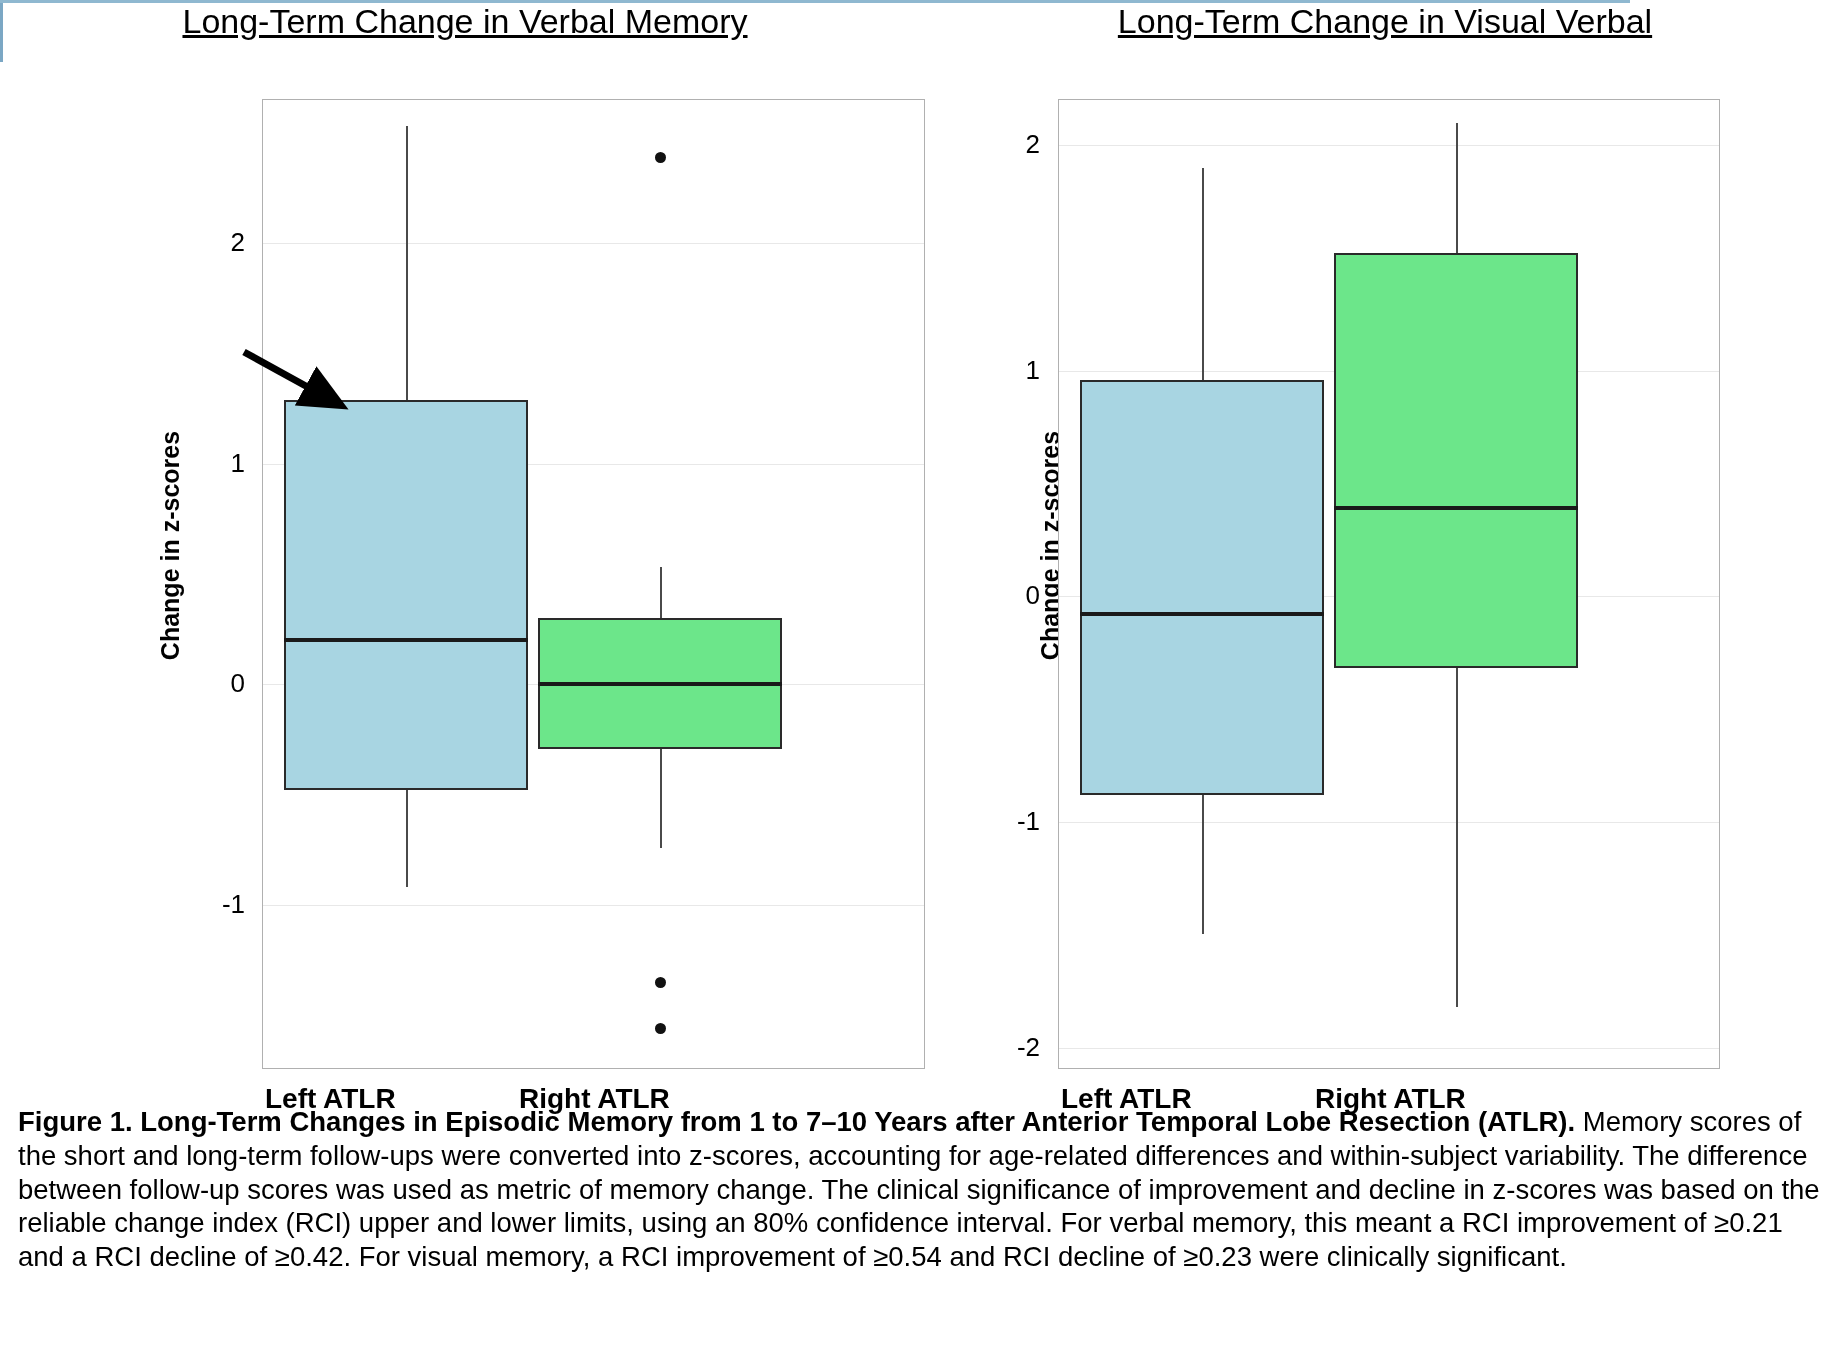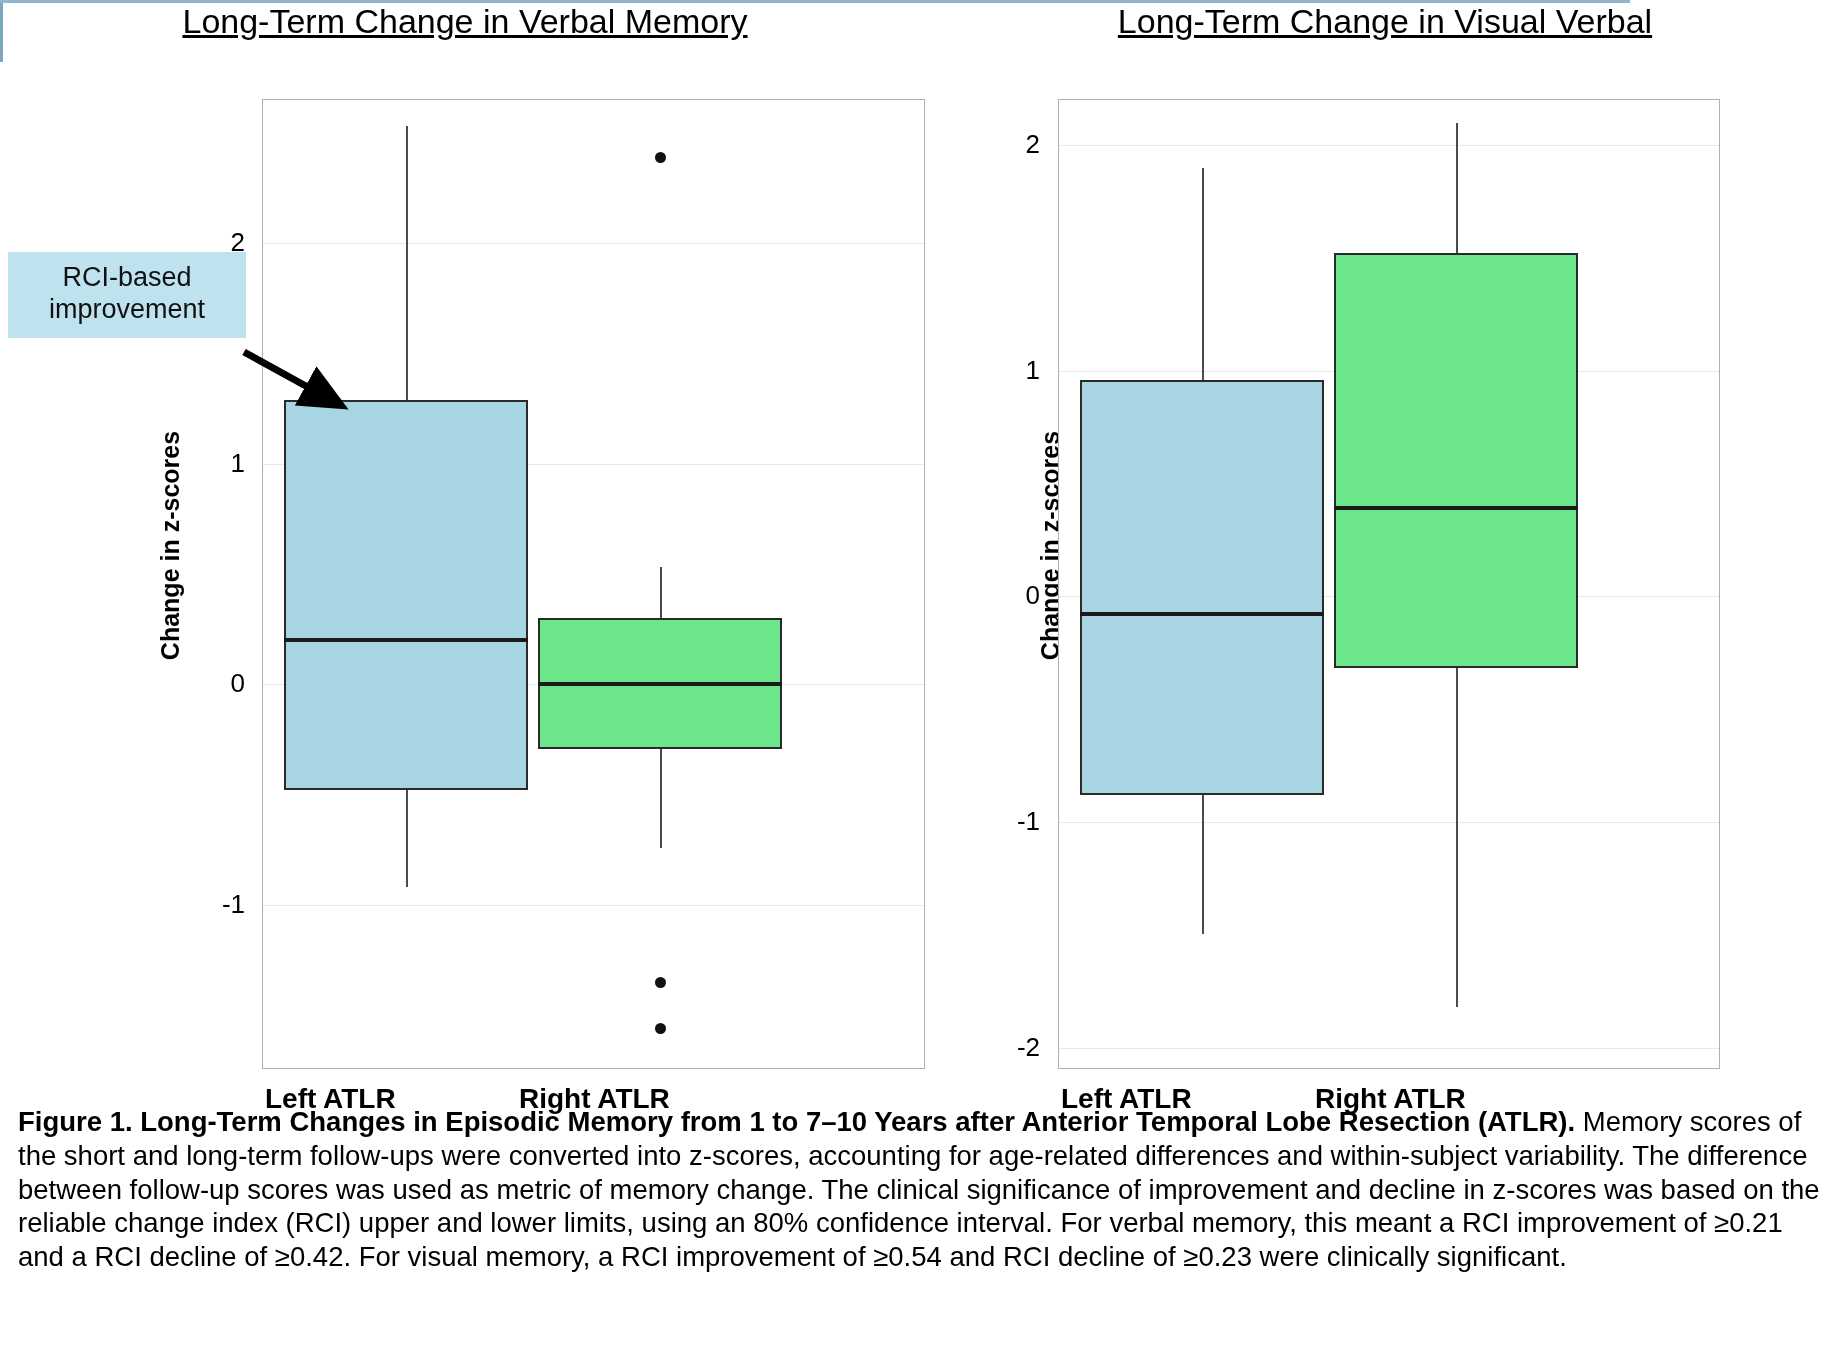--- a/index.html
+++ b/index.html
@@ -220,24 +220,20 @@
         <div class="tick-label" style="left: 30px; top: 765px; width: 80px;">-1</div>
         <div class="tick-label" style="left: 30px; top: 991px; width: 80px;">-2</div>
 
         <div class="x-label" style="left: 131px; top: 1042px; width: 256px;">Left ATLR</div>
         <div class="x-label" style="left: 385px; top: 1042px; width: 256px;">Right ATLR</div>
       </div>
     </div>
 
   </div>
 
-  <div class="callout" style="left: 8px; top: 252px; width: 238px;">
-    <span>RCI-based</span><br>
-    <span>improvement</span>
-  </div>
 
   <svg class="arrow-svg" style="left: 240px; top: 348px;" width="130" height="70" viewBox="0 0 130 70">
     <defs>
       <marker id="ah" markerWidth="7" markerHeight="7" refX="3" refY="3.2" orient="auto">
         <path d="M0,0 L7,3.2 L0,6.4 z" fill="#000"></path>
       </marker>
     </defs>
     <line x1="4" y1="4" x2="84" y2="48" stroke="#000" stroke-width="7" marker-end="url(#ah)"></line>
   </svg>
 

